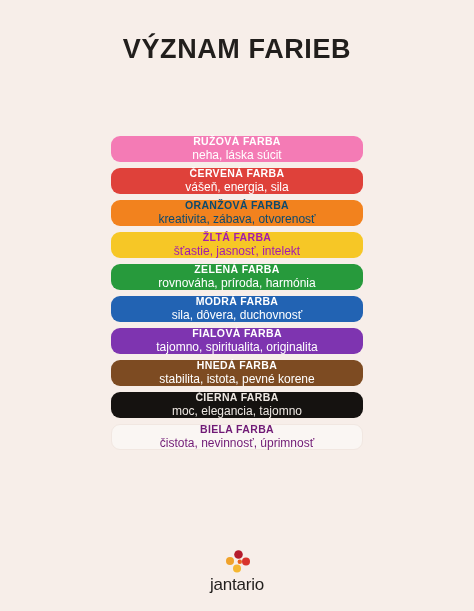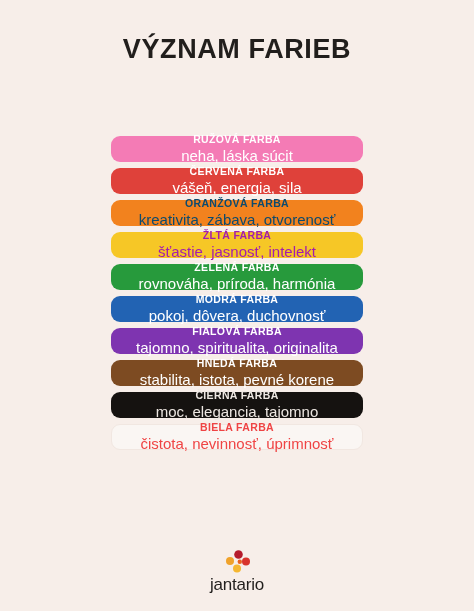--- a/index.html
+++ b/index.html
@@ -51,21 +51,21 @@
     padding: 0 6px;
   }
   .bar-name {
     font-size: 10.5px;
     font-weight: bold;
     letter-spacing: 0.35px;
     line-height: 1.25;
     text-align: center;
   }
   .bar-desc {
-    font-size: 15px;
+    font-size: 12px;
     font-weight: normal;
     line-height: 1.3;
     text-align: center;
   }
   .bar-white {
     border: 1px solid #F1E7E1;
   }
   #footer {
     position: absolute;
     left: 0;
@@ -110,35 +110,35 @@
       <div class="color-bar" style="background: rgb(246, 199, 38); color: #a21caf;">
         <div class="bar-name">ŽLTÁ FARBA</div>
         <div class="bar-desc">šťastie, jasnosť, intelekt</div>
       </div>
       <div class="color-bar" style="background: rgb(39, 154, 60); color: rgb(255, 255, 255);">
         <div class="bar-name">ZELENÁ FARBA</div>
         <div class="bar-desc">rovnováha, príroda, harmónia</div>
       </div>
       <div class="color-bar" style="background: rgb(34, 99, 179); color: rgb(255, 255, 255);">
         <div class="bar-name">MODRÁ FARBA</div>
-        <div class="bar-desc">pokoj, dôvera, duchovnosť</div>
+        <div class="bar-desc">sila, dôvera, duchovnosť</div>
       </div>
       <div class="color-bar" style="background: rgb(126, 52, 176); color: rgb(255, 255, 255);">
         <div class="bar-name">FIALOVÁ FARBA</div>
         <div class="bar-desc">tajomno, spiritualita, originalita</div>
       </div>
       <div class="color-bar" style="background: rgb(125, 75, 34); color: rgb(255, 255, 255);">
         <div class="bar-name">HNEDÁ FARBA</div>
         <div class="bar-desc">stabilita, istota, pevné korene</div>
       </div>
       <div class="color-bar" style="background: rgb(21, 18, 16); color: rgb(237, 231, 226);">
         <div class="bar-name">ČIERNA FARBA</div>
         <div class="bar-desc">moc, elegancia, tajomno</div>
       </div>
-      <div class="color-bar bar-white" style="background: rgb(250, 246, 243); color: #ef4444;">
+      <div class="color-bar bar-white" style="background: rgb(250, 246, 243); color: #701a75;">
         <div class="bar-name">BIELA FARBA</div>
         <div class="bar-desc">čistota, nevinnosť, úprimnosť</div>
       </div>
     </div>
 
   <div id="footer">
     <svg id="logo-dots" width="30" height="26" viewBox="0 0 30 26">
       <circle cx="16.5" cy="5.5" r="4.3" fill="#B51B2C"></circle>
       <circle cx="24.0" cy="12.5" r="4.0" fill="#D8342C"></circle>
       <circle cx="8.0" cy="12.0" r="4.0" fill="#F0A22A"></circle>

